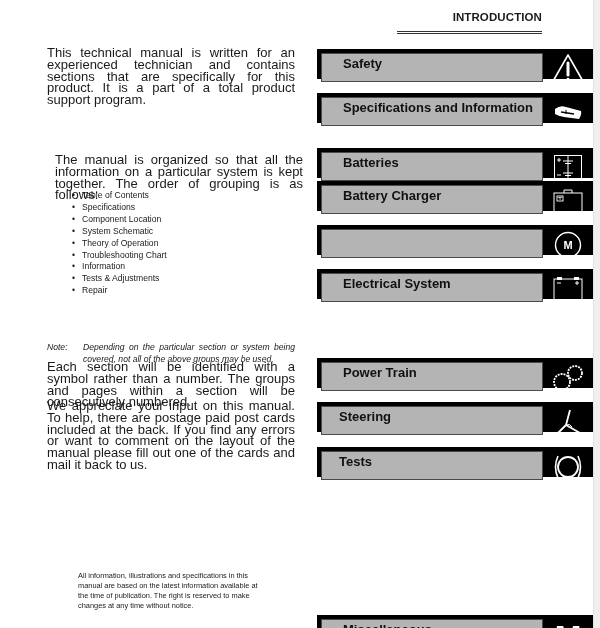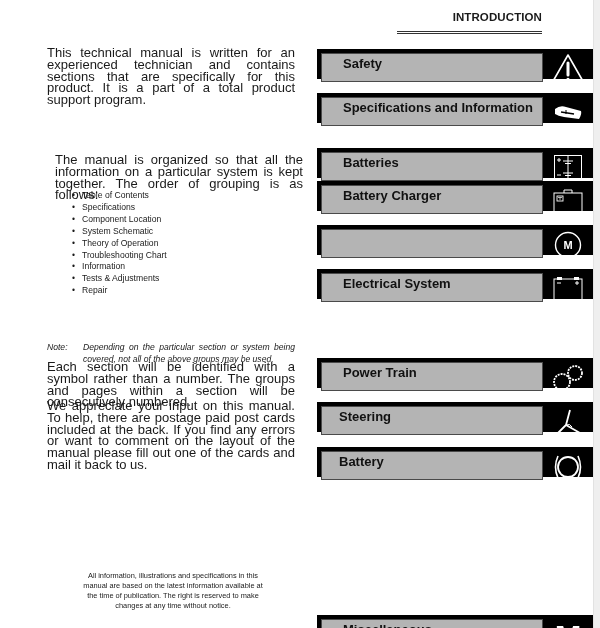--- a/index.html
+++ b/index.html
@@ -26,21 +26,21 @@
   .p4 { top: 400px; }
 
   .group-list { position: absolute; left: 64px; top: 182px; margin: 8px; padding: 0; list-style: none; font-size: 8.6px; line-height: 11.9px; color: #1a1a1a; }
   .group-list li { position: relative; padding-left: 10px; }
   .group-list li::before { content: "\2022"; position: absolute; left: 0; top: 0; }
 
   .note { position: absolute; left: 47px; top: 298px; width: 248px; font-size: 8.6px; line-height: 11.8px; font-style: italic; color: #1a1a1a; margin-top: 44px; }
   .note .note-label { position: absolute; left: 0; top: 0; }
   .note .note-text { margin-left: 36px; text-align: justify; display: block; }
 
-  .disclaimer { position: absolute; left: 78px; top: 571px; width: 190px; text-align: center; font-size: 7.4px; line-height: 9.9px; color: #1a1a1a; }
+  .disclaimer { position: absolute; left: 78px; top: 571px; width: 190px; font-size: 7.4px; line-height: 9.9px; color: #1a1a1a; }
 
   .tab { position: absolute; left: 317px; width: 276px; height: 30px; background: #000; }
   .tab .label-box {
     position: absolute; left: 4px; top: 4px; width: 222px; height: 29px;
     background: #b4b4b4; border: 1px solid #4a4a4a; box-sizing: border-box;
   }
   .tab .label {
     position: absolute; left: 26px; top: 0; right: 4px; bottom: 0;
     display: flex; align-items: center;
     font-weight: bold; font-size: 13px; line-height: 14px; color: #111;
@@ -187,21 +187,21 @@
       <svg width="32" height="30" viewBox="0 0 32 30">
         <path d="M18 3 L14 18 L4 28" fill="none" stroke="#fff" stroke-width="1.8"></path>
         <path d="M14 18 L28 26" fill="none" stroke="#fff" stroke-width="1.8"></path>
         <path d="M14 18 Q18 16 20 20" fill="none" stroke="#fff" stroke-width="1"></path>
       </svg>
     </div>
   </div>
 
   <div class="tab t-brakes">
     <div class="label-box"></div>
-    <div class="label">Battery</div>
+    <div class="label">Tests</div>
     <div class="icon">
       <svg width="32" height="30" viewBox="0 0 32 30">
         <circle cx="16" cy="15" r="10" fill="none" stroke="#fff" stroke-width="1.8"></circle>
         <path d="M6 4 Q1 15 6 26" fill="none" stroke="#fff" stroke-width="1.6"></path>
         <path d="M26 4 Q31 15 26 26" fill="none" stroke="#fff" stroke-width="1.6"></path>
       </svg>
     </div>
   </div>
 
   <div class="tab t-misc">

